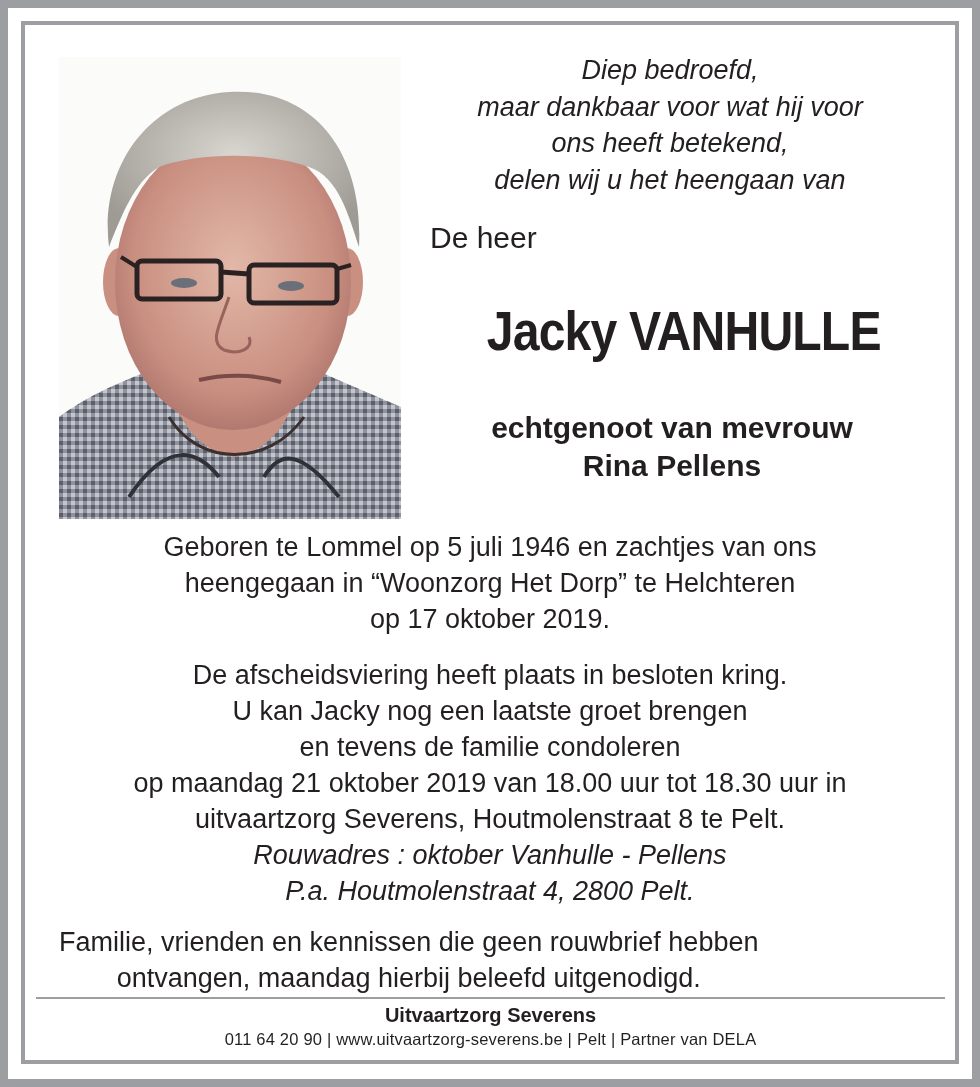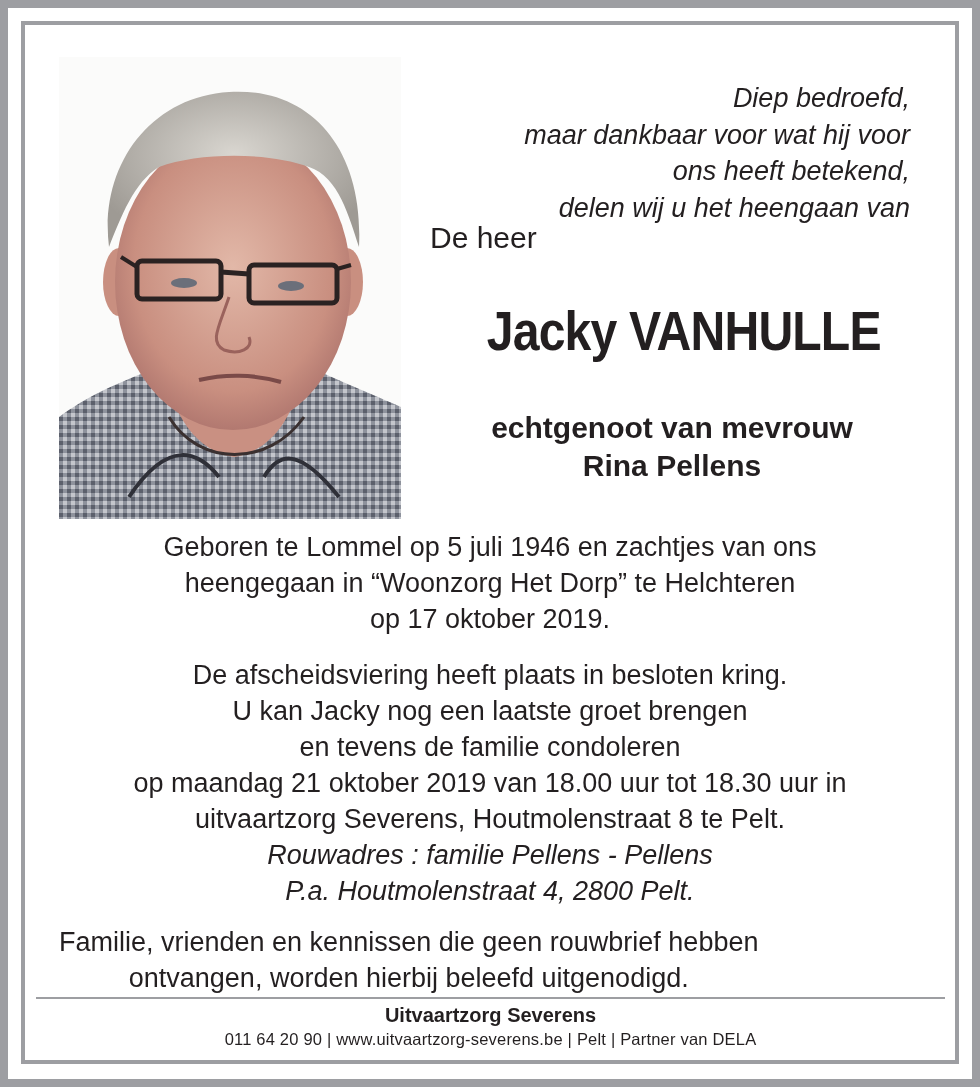--- a/index.html
+++ b/index.html
@@ -8,21 +8,21 @@
 
     .outer-frame { position: absolute; left: 0; top: 0; width: 980px; height: 1087px;
                    box-sizing: border-box; border: 8px solid #9d9ea2; background: #fff; }
     .inner-frame { position: absolute; left: 21px; top: 21px; width: 938px; height: 1043px;
                    box-sizing: border-box; border: 4px solid #9d9ea2; background: #fff; }
 
     .photo { position: absolute; left: 59px; top: 57px; width: 342px; height: 462px;
              overflow: hidden; background: #fbfbfa; }
     .photo svg { display: block; width: 100%; height: 100%; }
 
-    .right-col { position: absolute; left: 430px; top: 52px; width: 480px; text-align: right; margin-top: 28px; }
+    .right-col { position: absolute; left: 430px; top: 52px; width: 480px; text-align: center; }
     .intro { font-style: italic; font-size: 27px; line-height: 36.5px; margin: 0; }
     .intro div { white-space: nowrap; }
     .title-prefix { position: absolute; left: 430px; top: 218px; width: 480px; text-align: left;
                     font-size: 30px; line-height: 40px; }
     .deceased-name { position: absolute; left: 430px; top: 296px; width: 510px; text-align: center;
                      font-size: 56px; line-height: 70px; font-weight: bold; letter-spacing: -1px;
                      transform: scaleX(0.86); transform-origin: 246px 0; white-space: nowrap; }
     .spouse { position: absolute; left: 430px; top: 409px; width: 484px; text-align: center;
               font-size: 30px; line-height: 38px; font-weight: bold; }
     .spouse div { white-space: nowrap; }
@@ -122,27 +122,27 @@
   <div>heengegaan in “Woonzorg Het Dorp” te Helchteren</div>
   <div>op 17 oktober 2019.</div>
 </div>
 
 <div class="body-block ceremony">
   <div>De afscheidsviering heeft plaats in besloten kring.</div>
   <div>U kan Jacky nog een laatste groet brengen</div>
   <div>en tevens de familie condoleren</div>
   <div>op maandag 21 oktober 2019 van 18.00 uur tot 18.30 uur in</div>
   <div>uitvaartzorg Severens, Houtmolenstraat 8 te Pelt.</div>
-  <div class="it">Rouwadres : familie Pellens - Pellens</div>
+  <div class="it">Rouwadres : oktober Vanhulle - Pellens</div>
   <div class="it">P.a. Houtmolenstraat 4, 2800 Pelt.</div>
 </div>
 
 <div class="invite">
   <div>Familie, vrienden en kennissen die geen rouwbrief hebben</div>
-  <div>ontvangen, worden hierbij beleefd uitgenodigd.</div>
+  <div>ontvangen, maandag hierbij beleefd uitgenodigd.</div>
 </div>
 
 <div class="divider"></div>
 
 <div class="footer">
   <div class="footer-name">Uitvaartzorg Severens</div>
   <div class="footer-contact">011 64 20 90 | www.uitvaartzorg-severens.be | Pelt | Partner van DELA</div>
 </div>
 
 </body></html>

